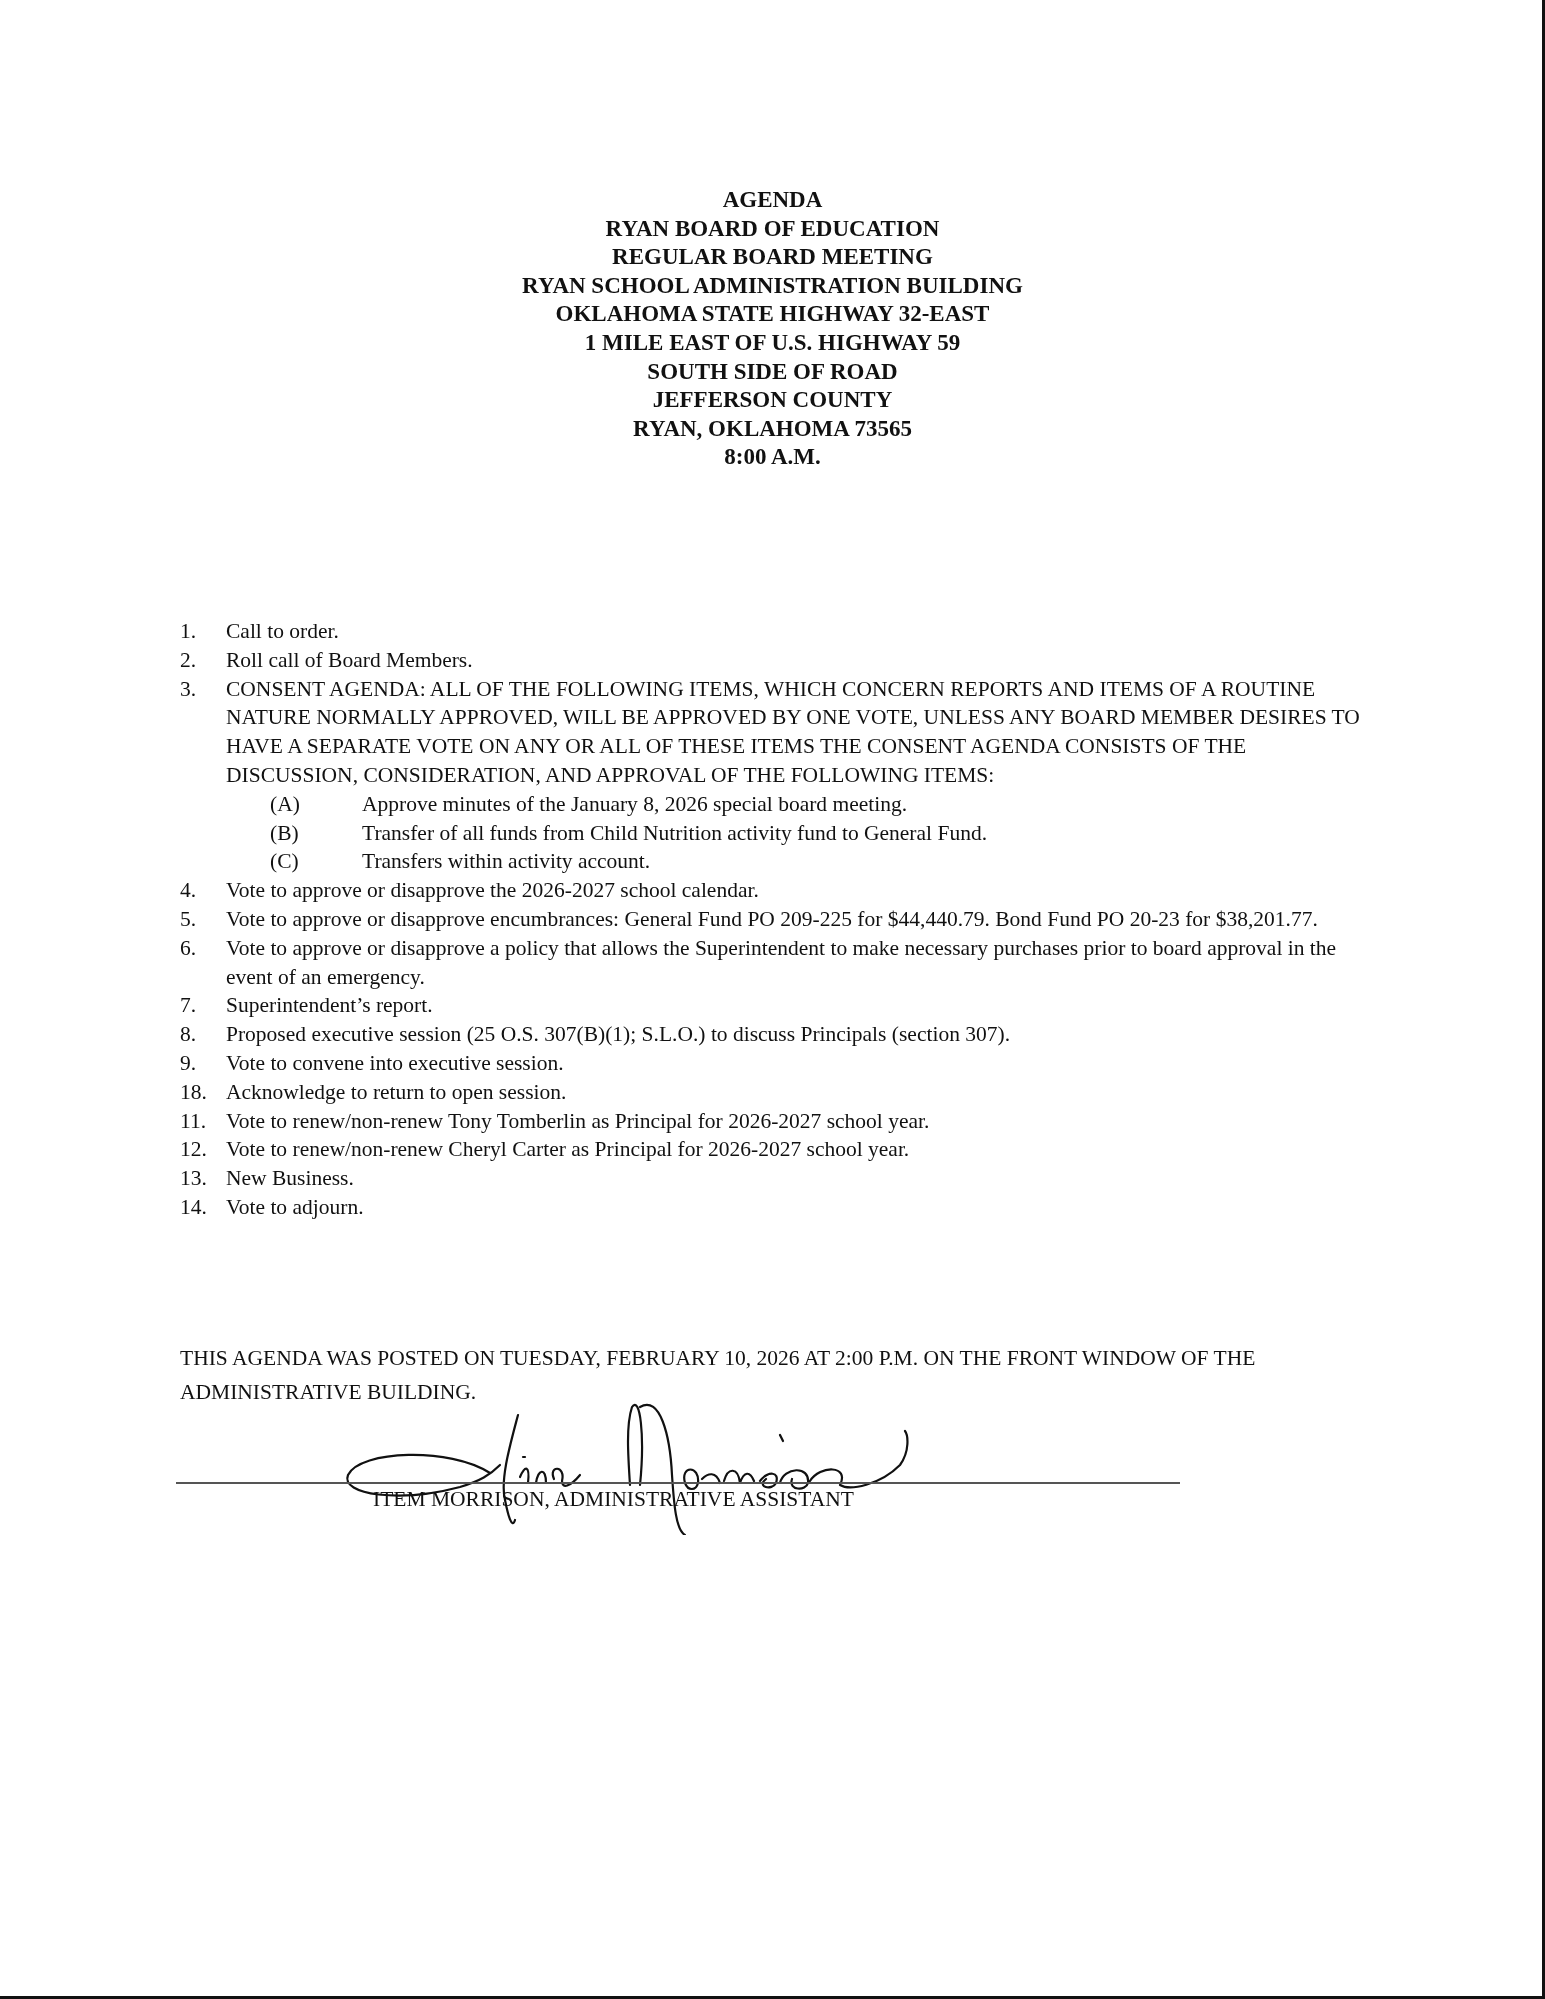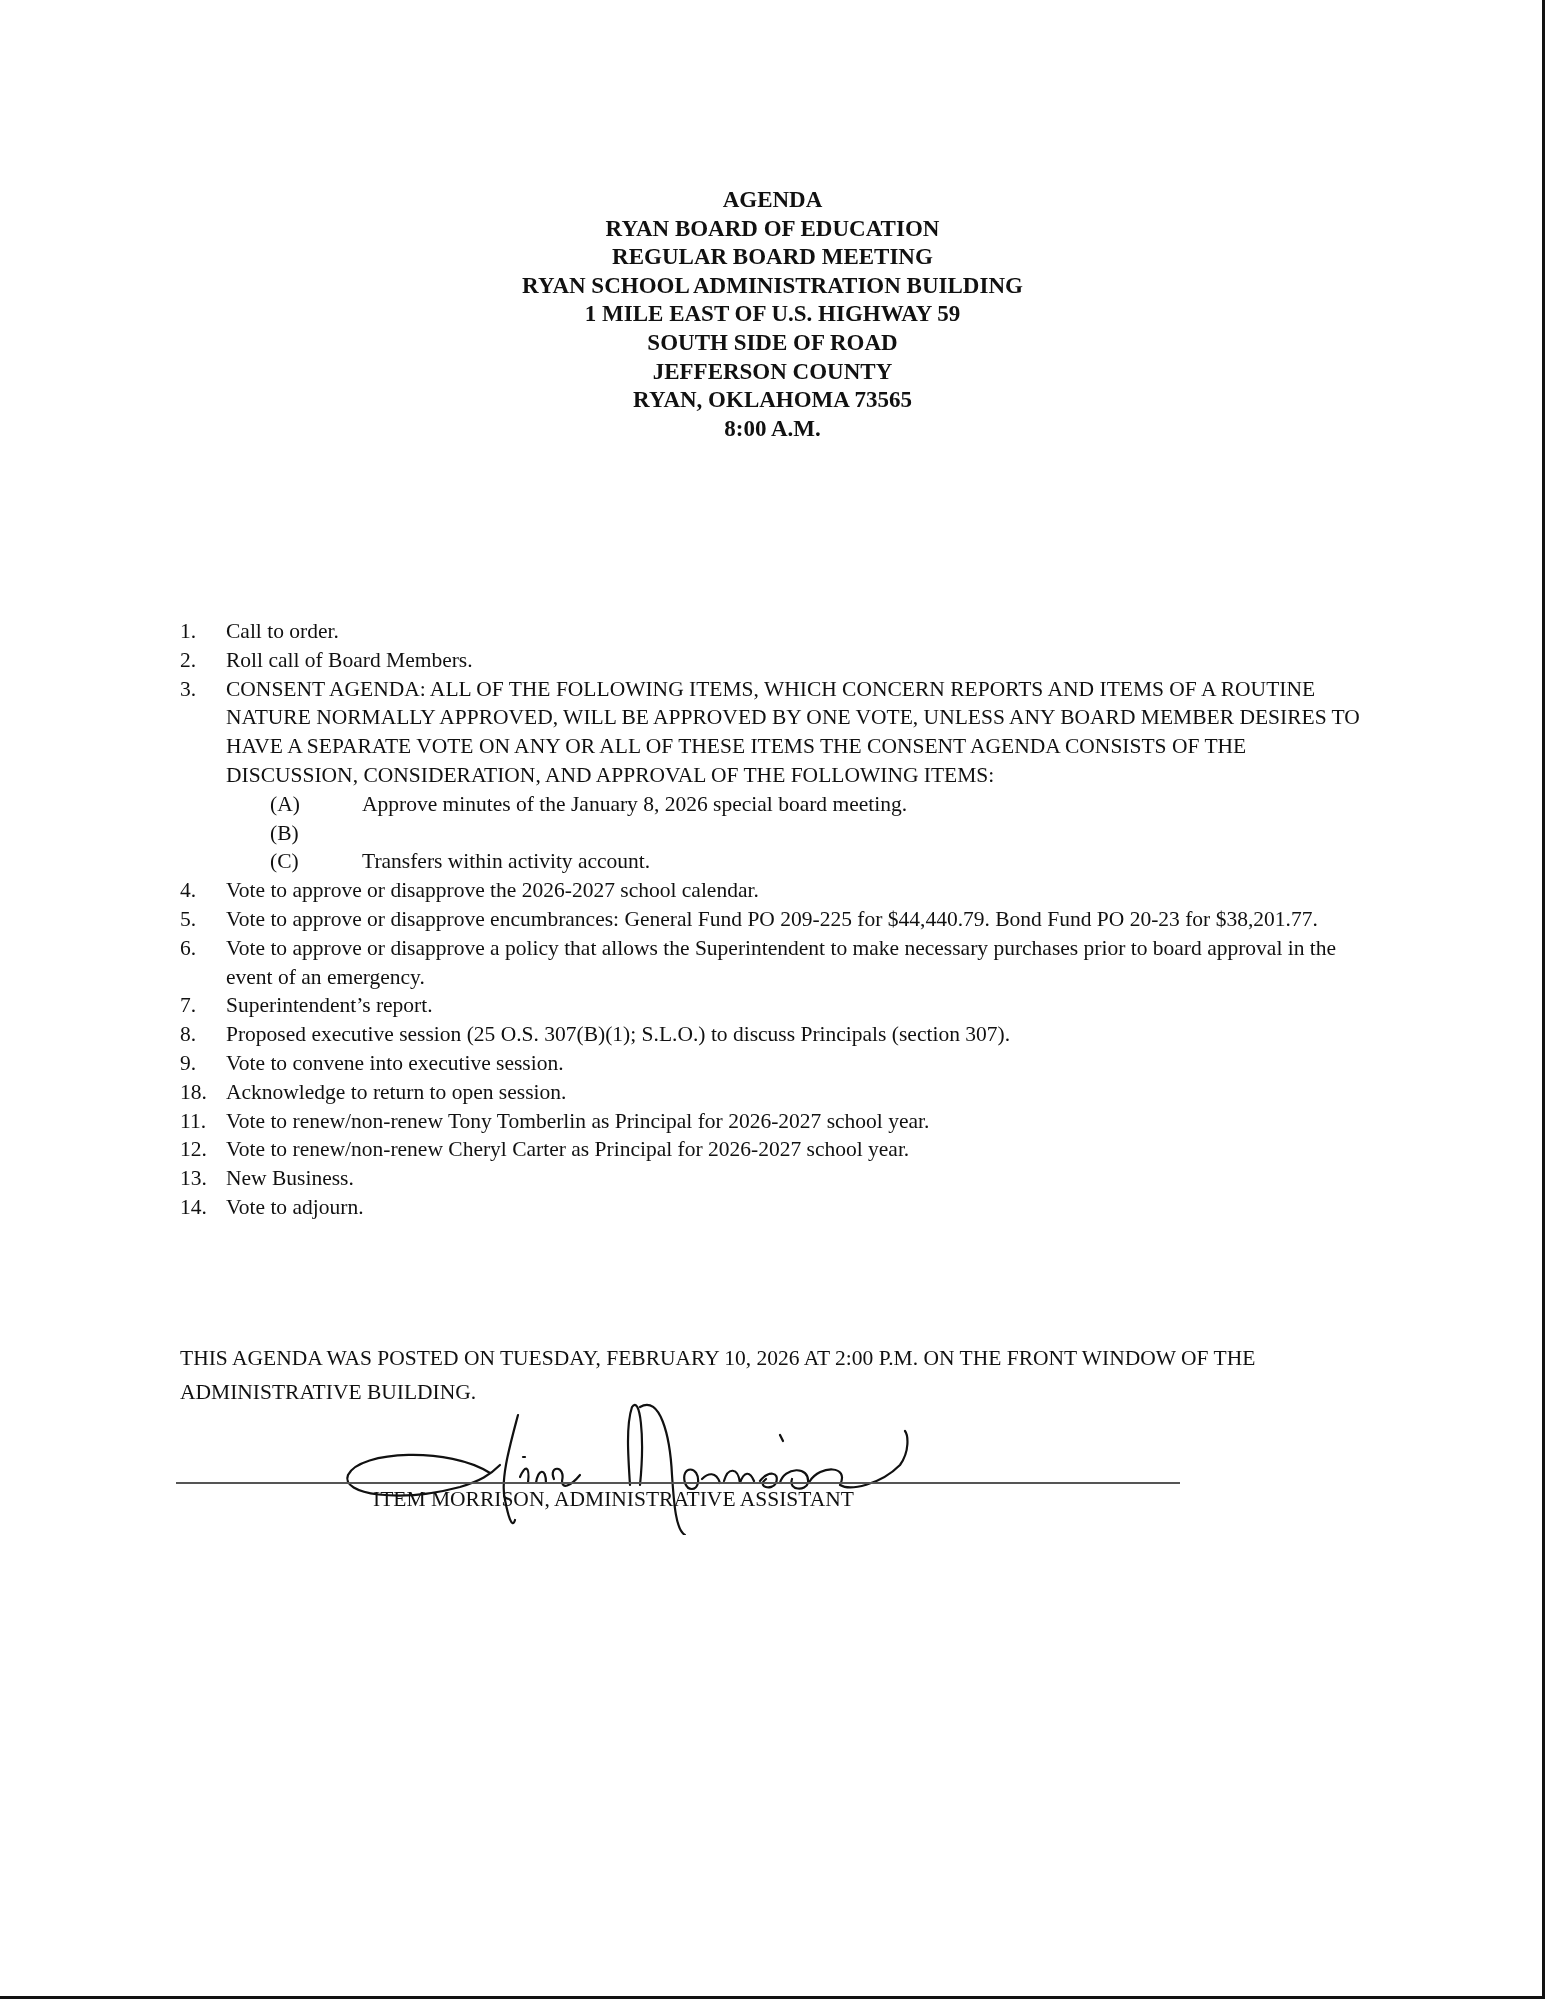--- a/index.html
+++ b/index.html
@@ -53,20 +53,21 @@
 
 <div class="page">
   <div class="border-right"></div>
   <div class="border-bottom"></div>
 
   <div class="header">
     <div>AGENDA</div>
     <div>RYAN BOARD OF EDUCATION</div>
     <div>REGULAR BOARD MEETING</div>
     <div>RYAN SCHOOL ADMINISTRATION BUILDING</div>
+    <div>OKLAHOMA STATE HIGHWAY 32-EAST</div>
     <div>1 MILE EAST OF U.S. HIGHWAY 59</div>
     <div>SOUTH SIDE OF ROAD</div>
     <div>JEFFERSON COUNTY</div>
     <div>RYAN, OKLAHOMA 73565</div>
     <div>8:00 A.M.</div>
   </div>
 
 
   <div class="agenda">
     <div class="item">
@@ -80,20 +81,21 @@
     <div class="item">
       <span class="num">3.</span>
       <span class="text">CONSENT AGENDA: ALL OF THE FOLLOWING ITEMS, WHICH CONCERN REPORTS AND ITEMS OF A ROUTINE NATURE NORMALLY APPROVED, WILL BE APPROVED BY ONE VOTE, UNLESS ANY BOARD MEMBER DESIRES TO HAVE A SEPARATE VOTE ON ANY OR ALL OF THESE ITEMS THE CONSENT AGENDA CONSISTS OF THE DISCUSSION, CONSIDERATION, AND APPROVAL OF THE FOLLOWING ITEMS:</span>
     </div>
     <div class="sub">
       <span class="label">(A)</span>
       <span class="text">Approve minutes of the January 8, 2026 special board meeting.</span>
     </div>
     <div class="sub">
       <span class="label">(B)</span>
+      <span class="text">Transfer of all funds from Child Nutrition activity fund to General Fund.</span>
     </div>
     <div class="sub">
       <span class="label">(C)</span>
       <span class="text">Transfers within activity account.</span>
     </div>
     <div class="item">
       <span class="num">4.</span>
       <span class="text">Vote to approve or disapprove the 2026-2027 school calendar.</span>
     </div>
     <div class="item">

